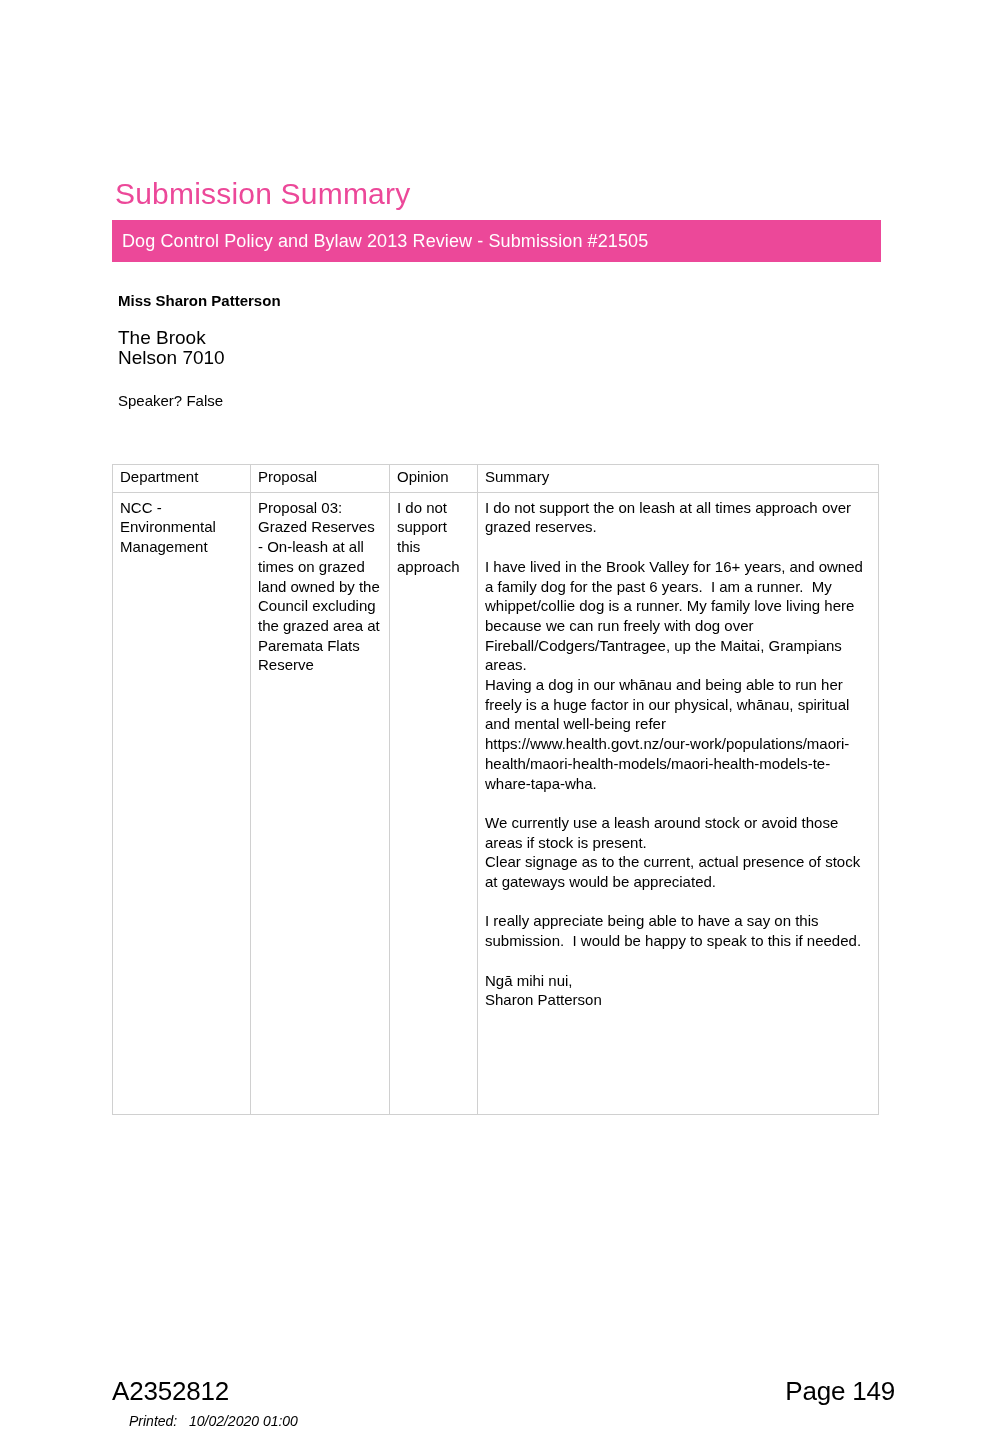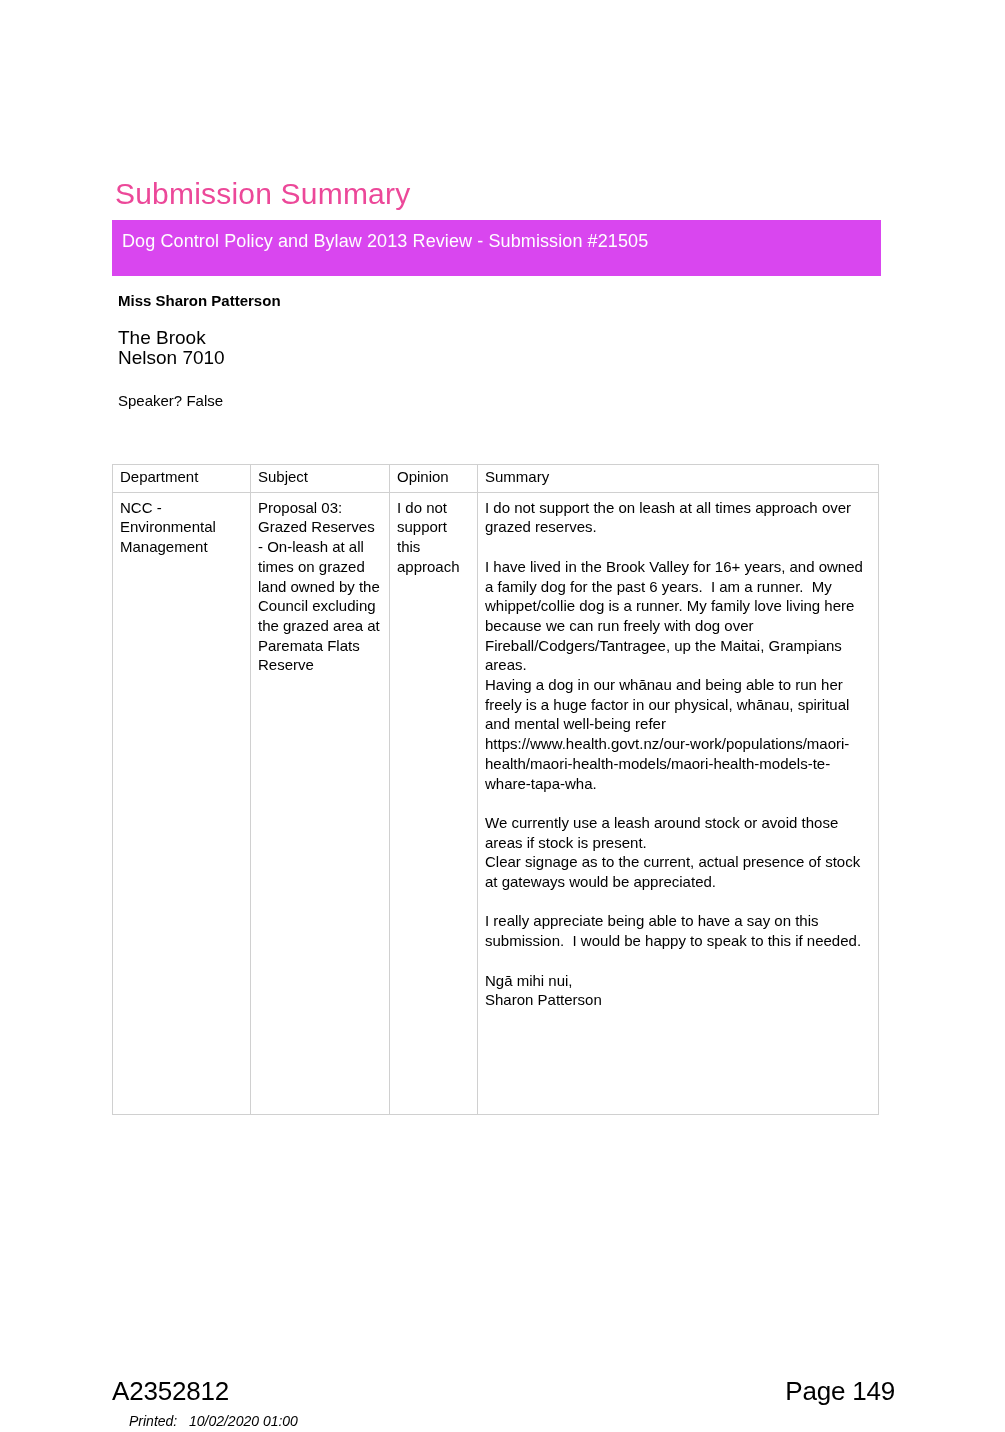--- a/index.html
+++ b/index.html
@@ -32,22 +32,22 @@
     color: #ec4899;
     letter-spacing: 0.2px;
   }
 
   
   .banner {
     position: absolute;
     left: 112px;
     top: 220px;
     width: 769px;
-    height: 56px;
-    background: #d946ef;
+    height: 42px;
+    background: #ec4899;
   }
   .banner-text {
     position: absolute;
     left: 10px;
     top: 9px;
     font-size: 18px;
     line-height: 24px;
     color: #ffffff;
     font-weight: 400;
     letter-spacing: 0.1px;
@@ -167,21 +167,21 @@
   <table class="subs-table">
     <colgroup>
       <col class="col-department">
       <col class="col-subject">
       <col class="col-opinion">
       <col class="col-summary">
     </colgroup>
     <thead>
       <tr>
         <th>Department</th>
-        <th>Subject</th>
+        <th>Proposal</th>
         <th>Opinion</th>
         <th>Summary</th>
       </tr>
     </thead>
     <tbody>
       <tr>
         <td class="cell-body">NCC - Environmental Management</td>
         <td class="cell-body">Proposal 03: Grazed Reserves - On-leash at all times on grazed land owned by the Council excluding the grazed area at Paremata Flats Reserve</td>
         <td class="cell-body">I do not support this approach</td>
         <td class="cell-body summary-cell">I do not support the on leash at all times approach over grazed reserves.

